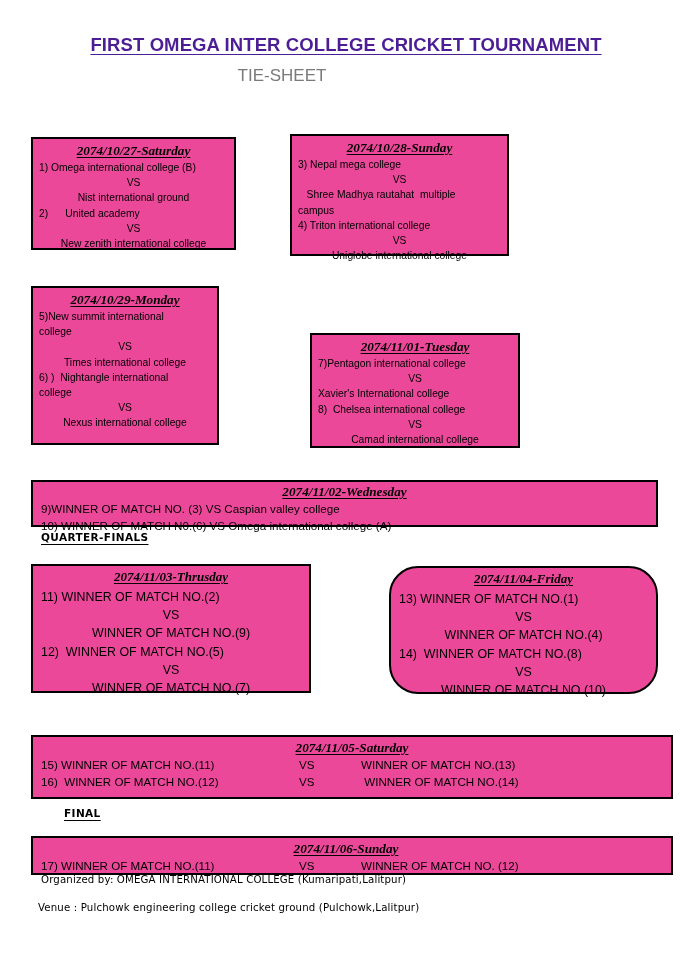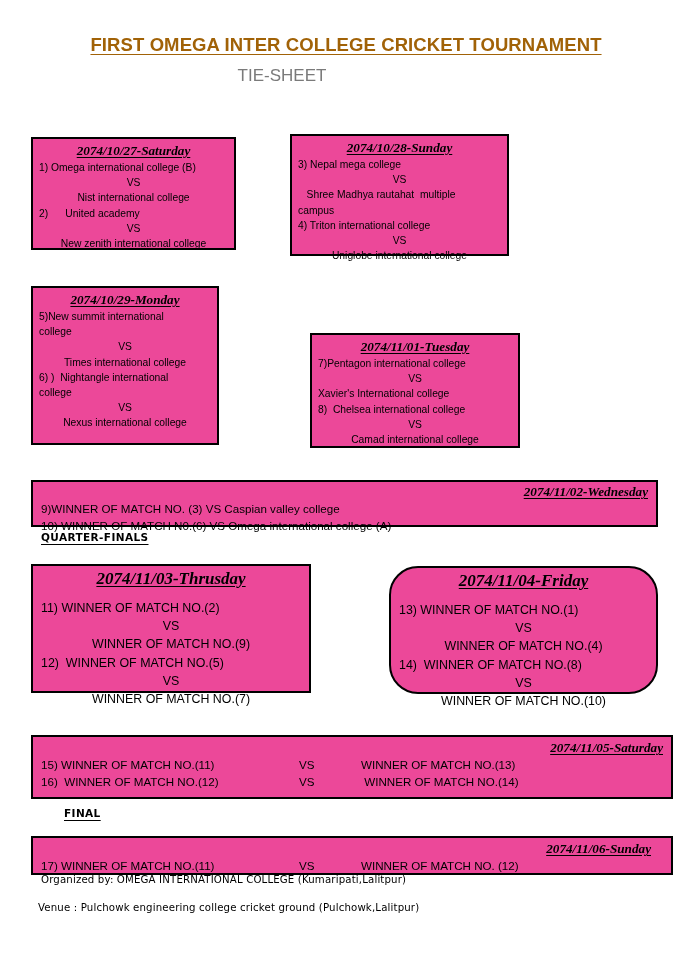--- a/index.html
+++ b/index.html
@@ -20,21 +20,21 @@
   .title-main {
     position: absolute;
     left: 0;
     top: 34px;
     width: 692px;
     text-align: center;
     font-family: "Liberation Sans", sans-serif;
     font-weight: bold;
     font-size: 18.5px;
     letter-spacing: 0.1px;
-    color: #a16207;
+    color: #4c1d95;
     text-decoration: underline;
     text-underline-offset: 3px;
   }
   .title-sub {
     position: absolute;
     left: 0;
     top: 66px;
     width: 564px;
     text-align: center;
     font-family: "Liberation Sans", sans-serif;
@@ -53,38 +53,38 @@
     font-family: "Liberation Serif", serif;
     font-weight: bold;
     font-style: italic;
     font-size: 13.5px;
     text-decoration: underline;
     text-underline-offset: 2px;
     text-align: center;
     white-space: nowrap;
   }
   .date-head.left {
-    text-align: right;
+    text-align: center;
   }
   .line {
     font-family: "Liberation Sans", sans-serif;
     font-size: 10.5px;
     line-height: 15px;
     white-space: pre-wrap;
   }
   .line.c { text-align: center; }
   .line.l { text-align: left; }
 
   
   .group .line { font-size: 10.3px; line-height: 15.2px; }
   .group .date-head { font-size: 13.2px; margin-bottom: 1px; }
 
   
   .ko .line { font-size: 12.4px; line-height: 18.2px; }
-  .ko .date-head { font-size: 17px; margin-bottom: 10px; }
+  .ko .date-head { font-size: 13px; margin-bottom: 3px; }
 
   
   .wide .line { font-size: 11.6px; line-height: 17px; }
   .wide .date-head { font-size: 13.2px; }
 
   .row-flex {
     display: flex;
     align-items: baseline;
   }
   .col-a { width: 258px; flex: 0 0 258px; }
@@ -115,21 +115,21 @@
 </head>
 <body>
 
 <div class="title-main">FIRST OMEGA INTER COLLEGE CRICKET TOURNAMENT</div>
 <div class="title-sub">TIE-SHEET</div>
 
 <div class="box group" style="left:31px; top:137px; width:205px; height:113px; padding:4px 6px 0 6px;">
   <div class="date-head">2074/10/27-Saturday</div>
   <div class="line l">1) Omega international college (B)</div>
   <div class="line c">VS</div>
-  <div class="line c">Nist international college</div>
+  <div class="line c">Nist international ground</div>
   <div class="line l">2)      United academy</div>
   <div class="line c">VS</div>
   <div class="line c">New zenith international college</div>
 </div>
 
 <div class="box group" style="left:290px; top:134px; width:219px; height:122px; padding:4px 6px 0 6px;">
   <div class="date-head">2074/10/28-Sunday</div>
   <div class="line l">3) Nepal mega college</div>
   <div class="line c">VS</div>
   <div class="line l">   Shree Madhya rautahat  multiple</div>

